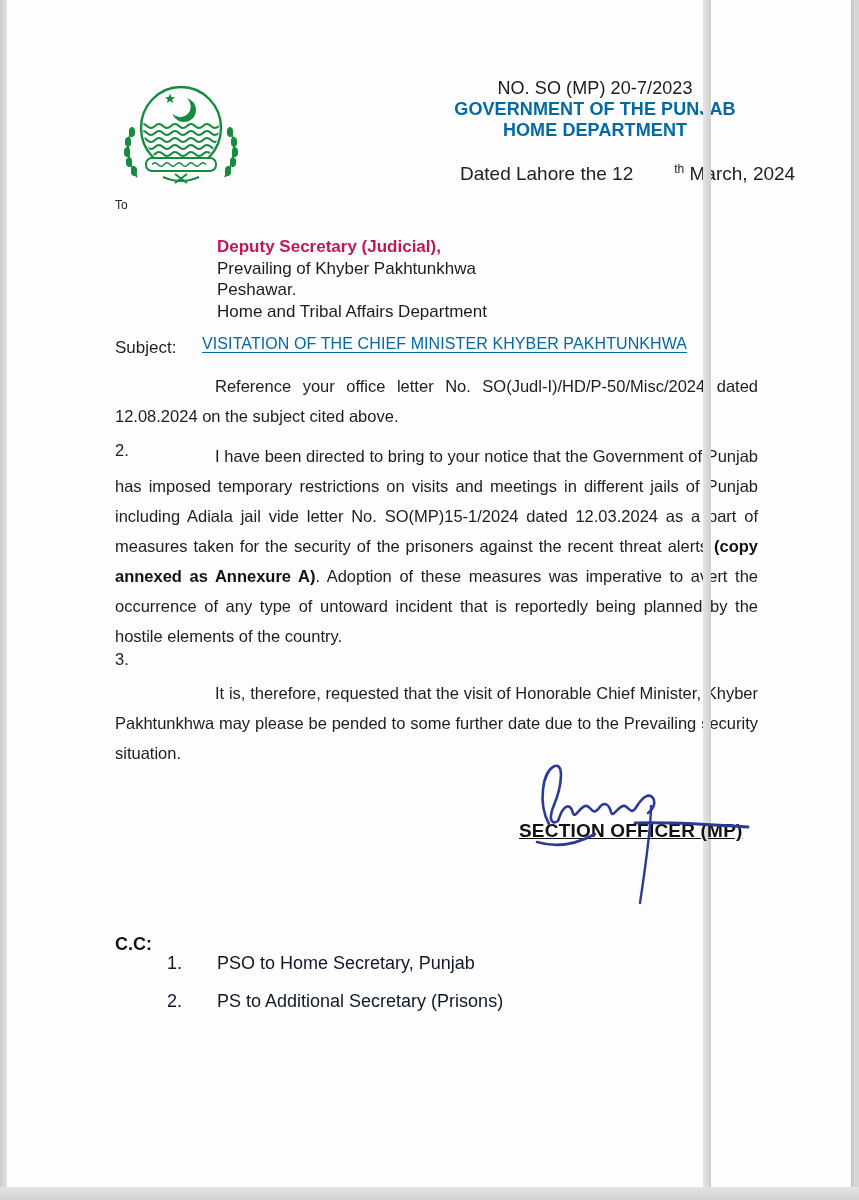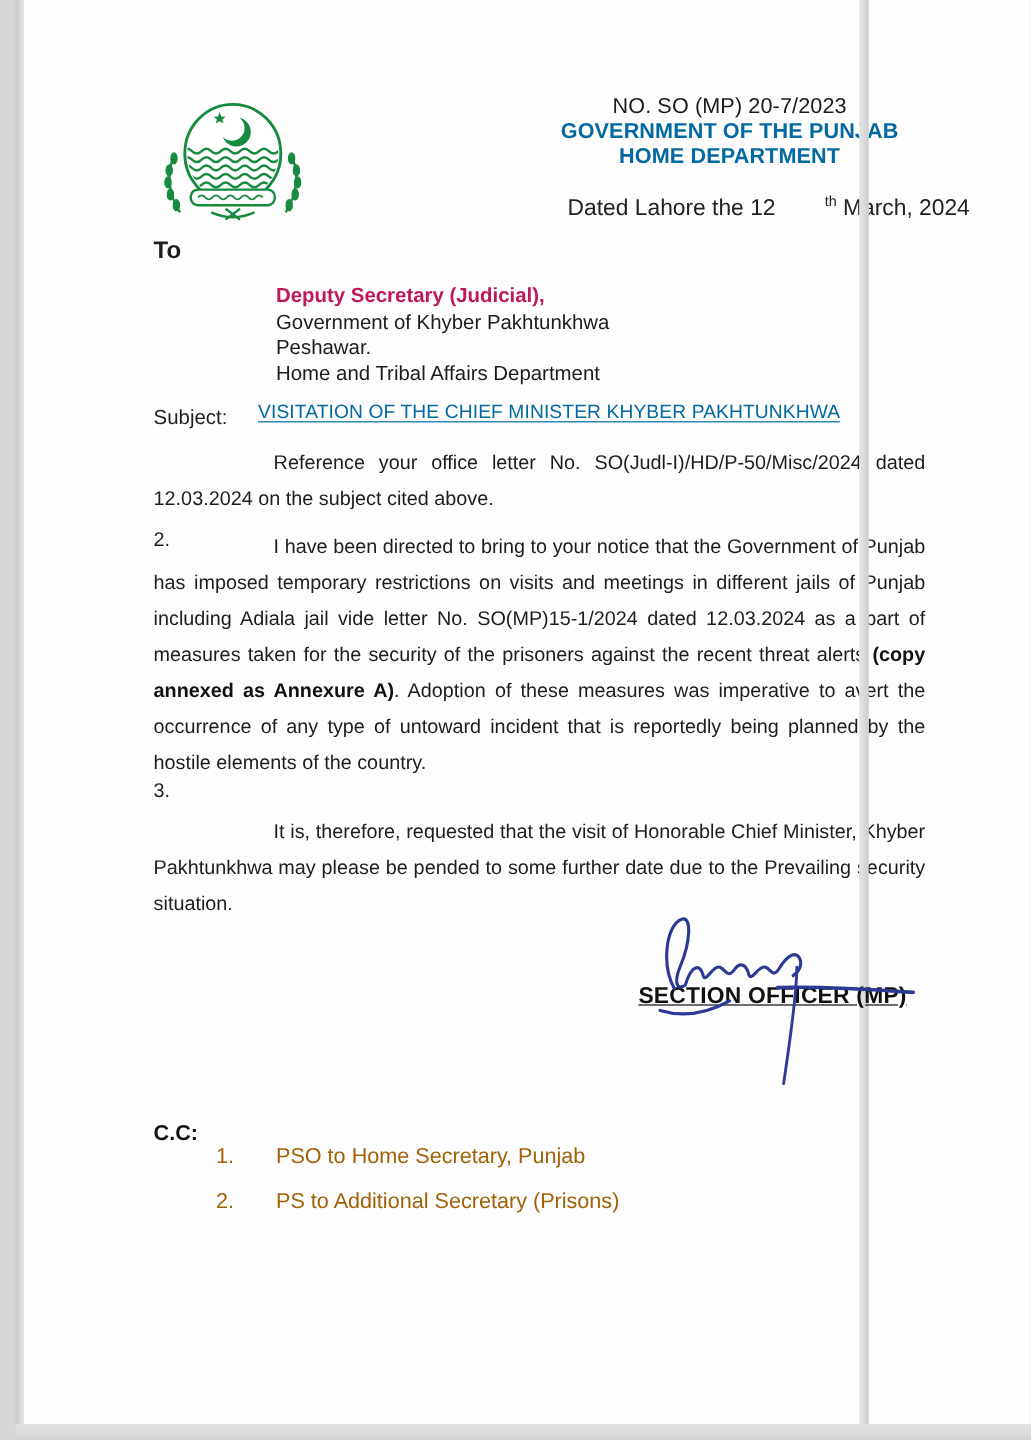--- a/index.html
+++ b/index.html
@@ -4,37 +4,37 @@
 <style>
   html,body{margin:0;padding:0;}
   body{
     width:859px;height:1200px;
     background:#d6d6d6;
     font-family:"Liberation Sans", sans-serif;
     color:#1f1f1f;
     position:relative;
     overflow:hidden;
   }
-  .stage{position:absolute;left:13px;top:0;width:711px;height:1200px;}
+  .stage{position:absolute;left:0;top:0;width:711px;height:1200px;}
   .page{
     position:absolute;left:7px;top:0;width:844px;height:1187px;
     background:#fdfdfd;
     box-shadow:0 0 3px rgba(0,0,0,.25);
   }
   .abs{position:absolute;}
   .header-right{
     left:420px;top:78px;width:336px;
     text-align:center;line-height:21px;
     font-size:18px;letter-spacing:.1px;
   }
   .header-right .ref{font-weight:400;color:#1b1b1b;}
   .header-right .org{font-weight:700;color:#0369a1;}
   .dateline{left:453px;top:163px;font-size:19px;color:#222;}
   .dateline sup{font-size:12px;vertical-align:super;line-height:0;margin-left:41px;}
-  .to-label{left:108px;top:198px;font-size:20px;font-weight:bold;}
+  .to-label{left:108px;top:198px;font-size:12px;}
   .recipient{left:210px;top:236px;font-size:17px;line-height:21.5px;color:#1c1c1c;}
   .recipient .r1{font-weight:700;color:#be185d;}
   .subject-label{left:108px;top:338px;font-size:17px;}
   .subject-text{
     left:195px;top:335px;width:556px;
     font-size:16px;font-weight:400;color:#0369a1;
     text-decoration:underline;text-underline-offset:3px;
     letter-spacing:.1px;white-space:nowrap;
   }
   .body-par{
@@ -49,21 +49,21 @@
   .p2{top:441px;}
   .n3{left:108px;top:650px;}
   .p3{top:650px;margin-top:28px;}
   .bold-inline{font-weight:700;color:#111;}
   .sig-title{
     left:512px;top:820px;font-size:19px;font-weight:700;color:#111;
     letter-spacing:.2px;white-space:nowrap;z-index:1;text-decoration:underline;
   }
   .sig-svg{left:498px;top:758px;z-index:2;pointer-events:none;}
   .cc-label{left:108px;top:934px;font-size:18px;font-weight:700;color:#111;}
-  .cc-row{left:160px;font-size:18px;color:#a16207;white-space:nowrap;}
+  .cc-row{left:160px;font-size:18px;color:#0f172a;white-space:nowrap;}
   .cc-row .cc-num{display:inline-block;width:50px;}
   .cc1{top:953px;}
   .cc2{top:975px;margin-top:16px;}
   .logo-wrap{left:112px;top:84px;width:124px;height:100px;}
   .edge-left{position:absolute;left:0;top:0;width:7px;height:1200px;background:linear-gradient(90deg,#c9c9c9,#e3e3e3);}
   .edge-right{position:absolute;right:0;top:0;width:8px;height:1200px;background:linear-gradient(270deg,#cecece,#e6e6e6);}
   .edge-bottom{position:absolute;left:0;bottom:0;width:859px;height:13px;background:linear-gradient(0deg,#d2d2d2,#e4e4e4);}
 </style>
 </head>
 <body>
@@ -124,29 +124,29 @@
       <div class="org">GOVERNMENT OF THE PUNJAB</div>
       <div class="org">HOME DEPARTMENT</div>
     </div>
 
     <div class="abs dateline"><span>Dated Lahore the 12</span><sup>th</sup><span> March, 2024</span></div>
 
     <div class="abs to-label">To</div>
 
     <div class="abs recipient">
       <div class="r1">Deputy Secretary (Judicial),</div>
-      <div>Government of Khyber Pakhtunkhwa</div>
+      <div>Prevailing of Khyber Pakhtunkhwa</div>
       <div>Peshawar.</div>
       <div>Home and Tribal Affairs Department</div>
     </div>
 
     <div class="abs subject-label">Subject:</div>
     <div class="abs subject-text">VISITATION OF THE CHIEF MINISTER KHYBER PAKHTUNKHWA</div>
 
-    <div class="abs body-par indent p1">Reference your office letter No. SO(Judl-I)/HD/P-50/Misc/2024 dated 12.03.2024 on the subject cited above.</div>
+    <div class="abs body-par indent p1">Reference your office letter No. SO(Judl-I)/HD/P-50/Misc/2024 dated 12.08.2024 on the subject cited above.</div>
 
     <div class="abs par-num n2">2.</div>
     <div class="abs body-par indent p2"><span>I have been directed to bring to your notice that the Government of Punjab has imposed temporary restrictions on visits and meetings in different jails of Punjab including Adiala jail vide letter No. SO(MP)15-1/2024 dated 12.03.2024 as a part of measures taken for the security of the prisoners against the recent threat alerts </span><span class="bold-inline">(copy annexed as Annexure A)</span><span>.  Adoption of these measures was imperative to avert the occurrence of any type of untoward incident that is reportedly being planned by the hostile elements of the country.</span></div>
 
     <div class="abs par-num n3">3.</div>
     <div class="abs body-par indent p3">It is, therefore, requested that the visit of Honorable Chief Minister, Khyber Pakhtunkhwa may please be pended to some further date due to the Prevailing security situation.</div>
 
     <div class="abs sig-title">SECTION OFFICER (MP)</div>
     <div class="abs sig-svg">
       <svg width="250" height="150" viewBox="0 0 250 150">

